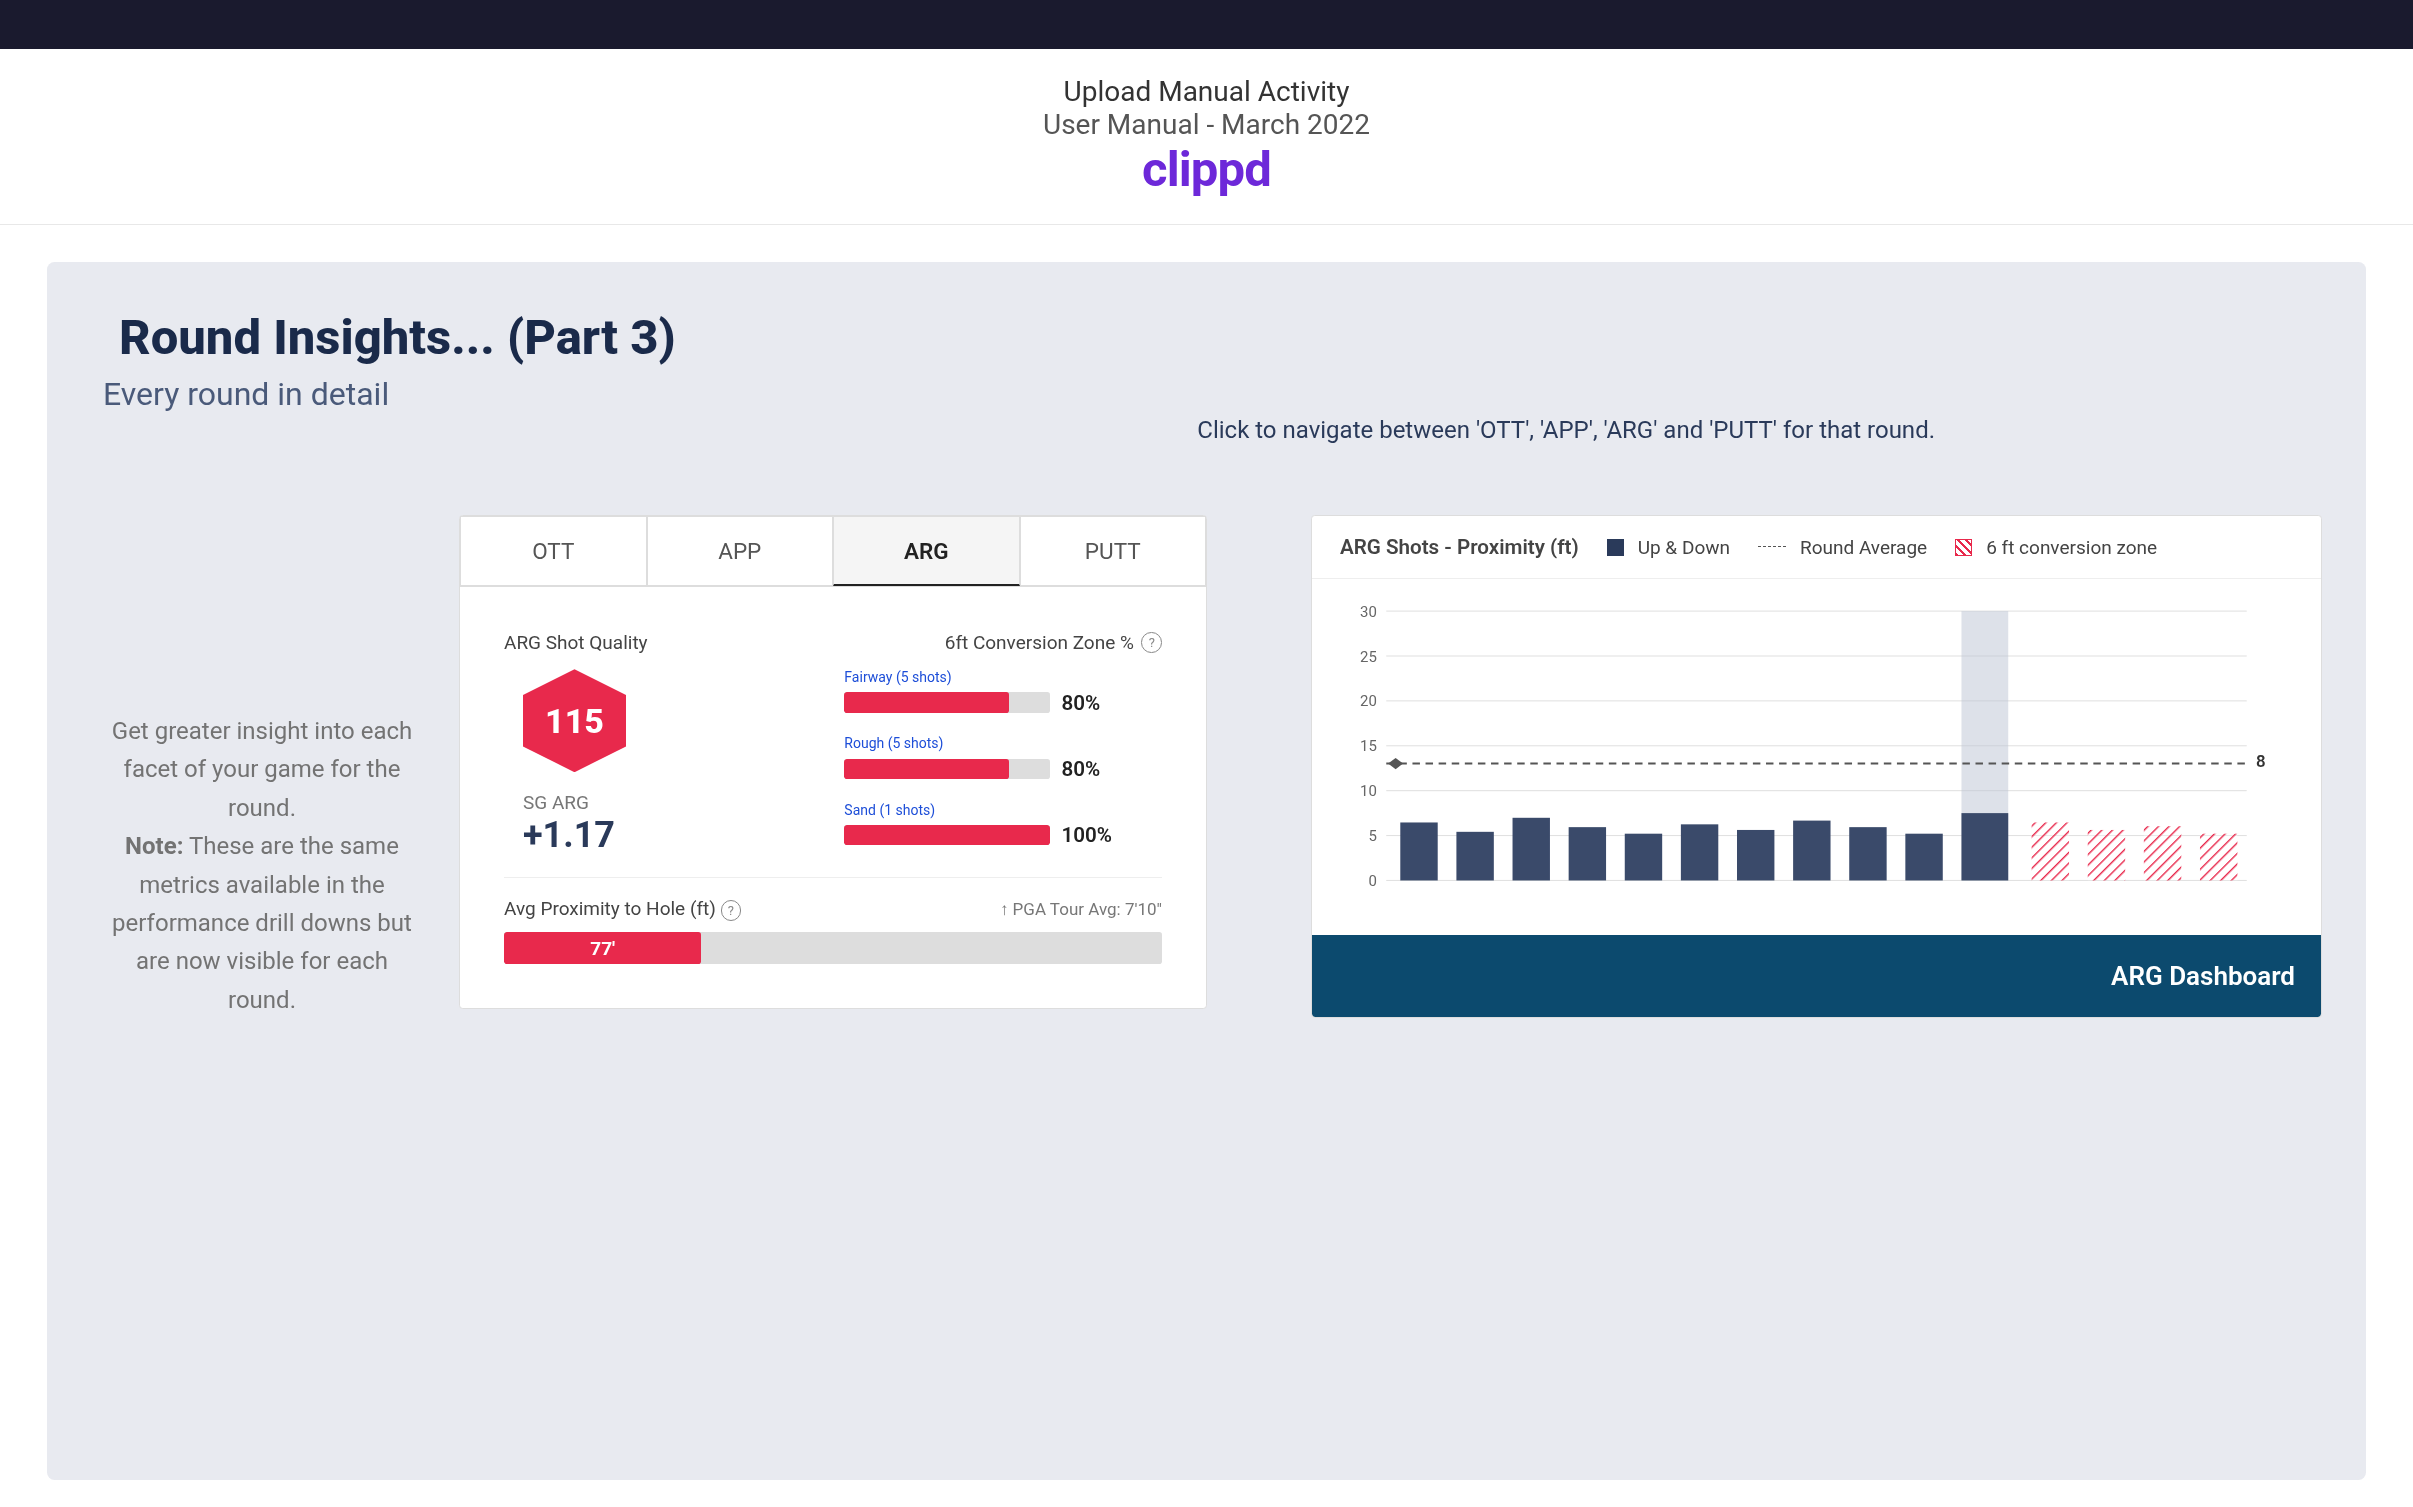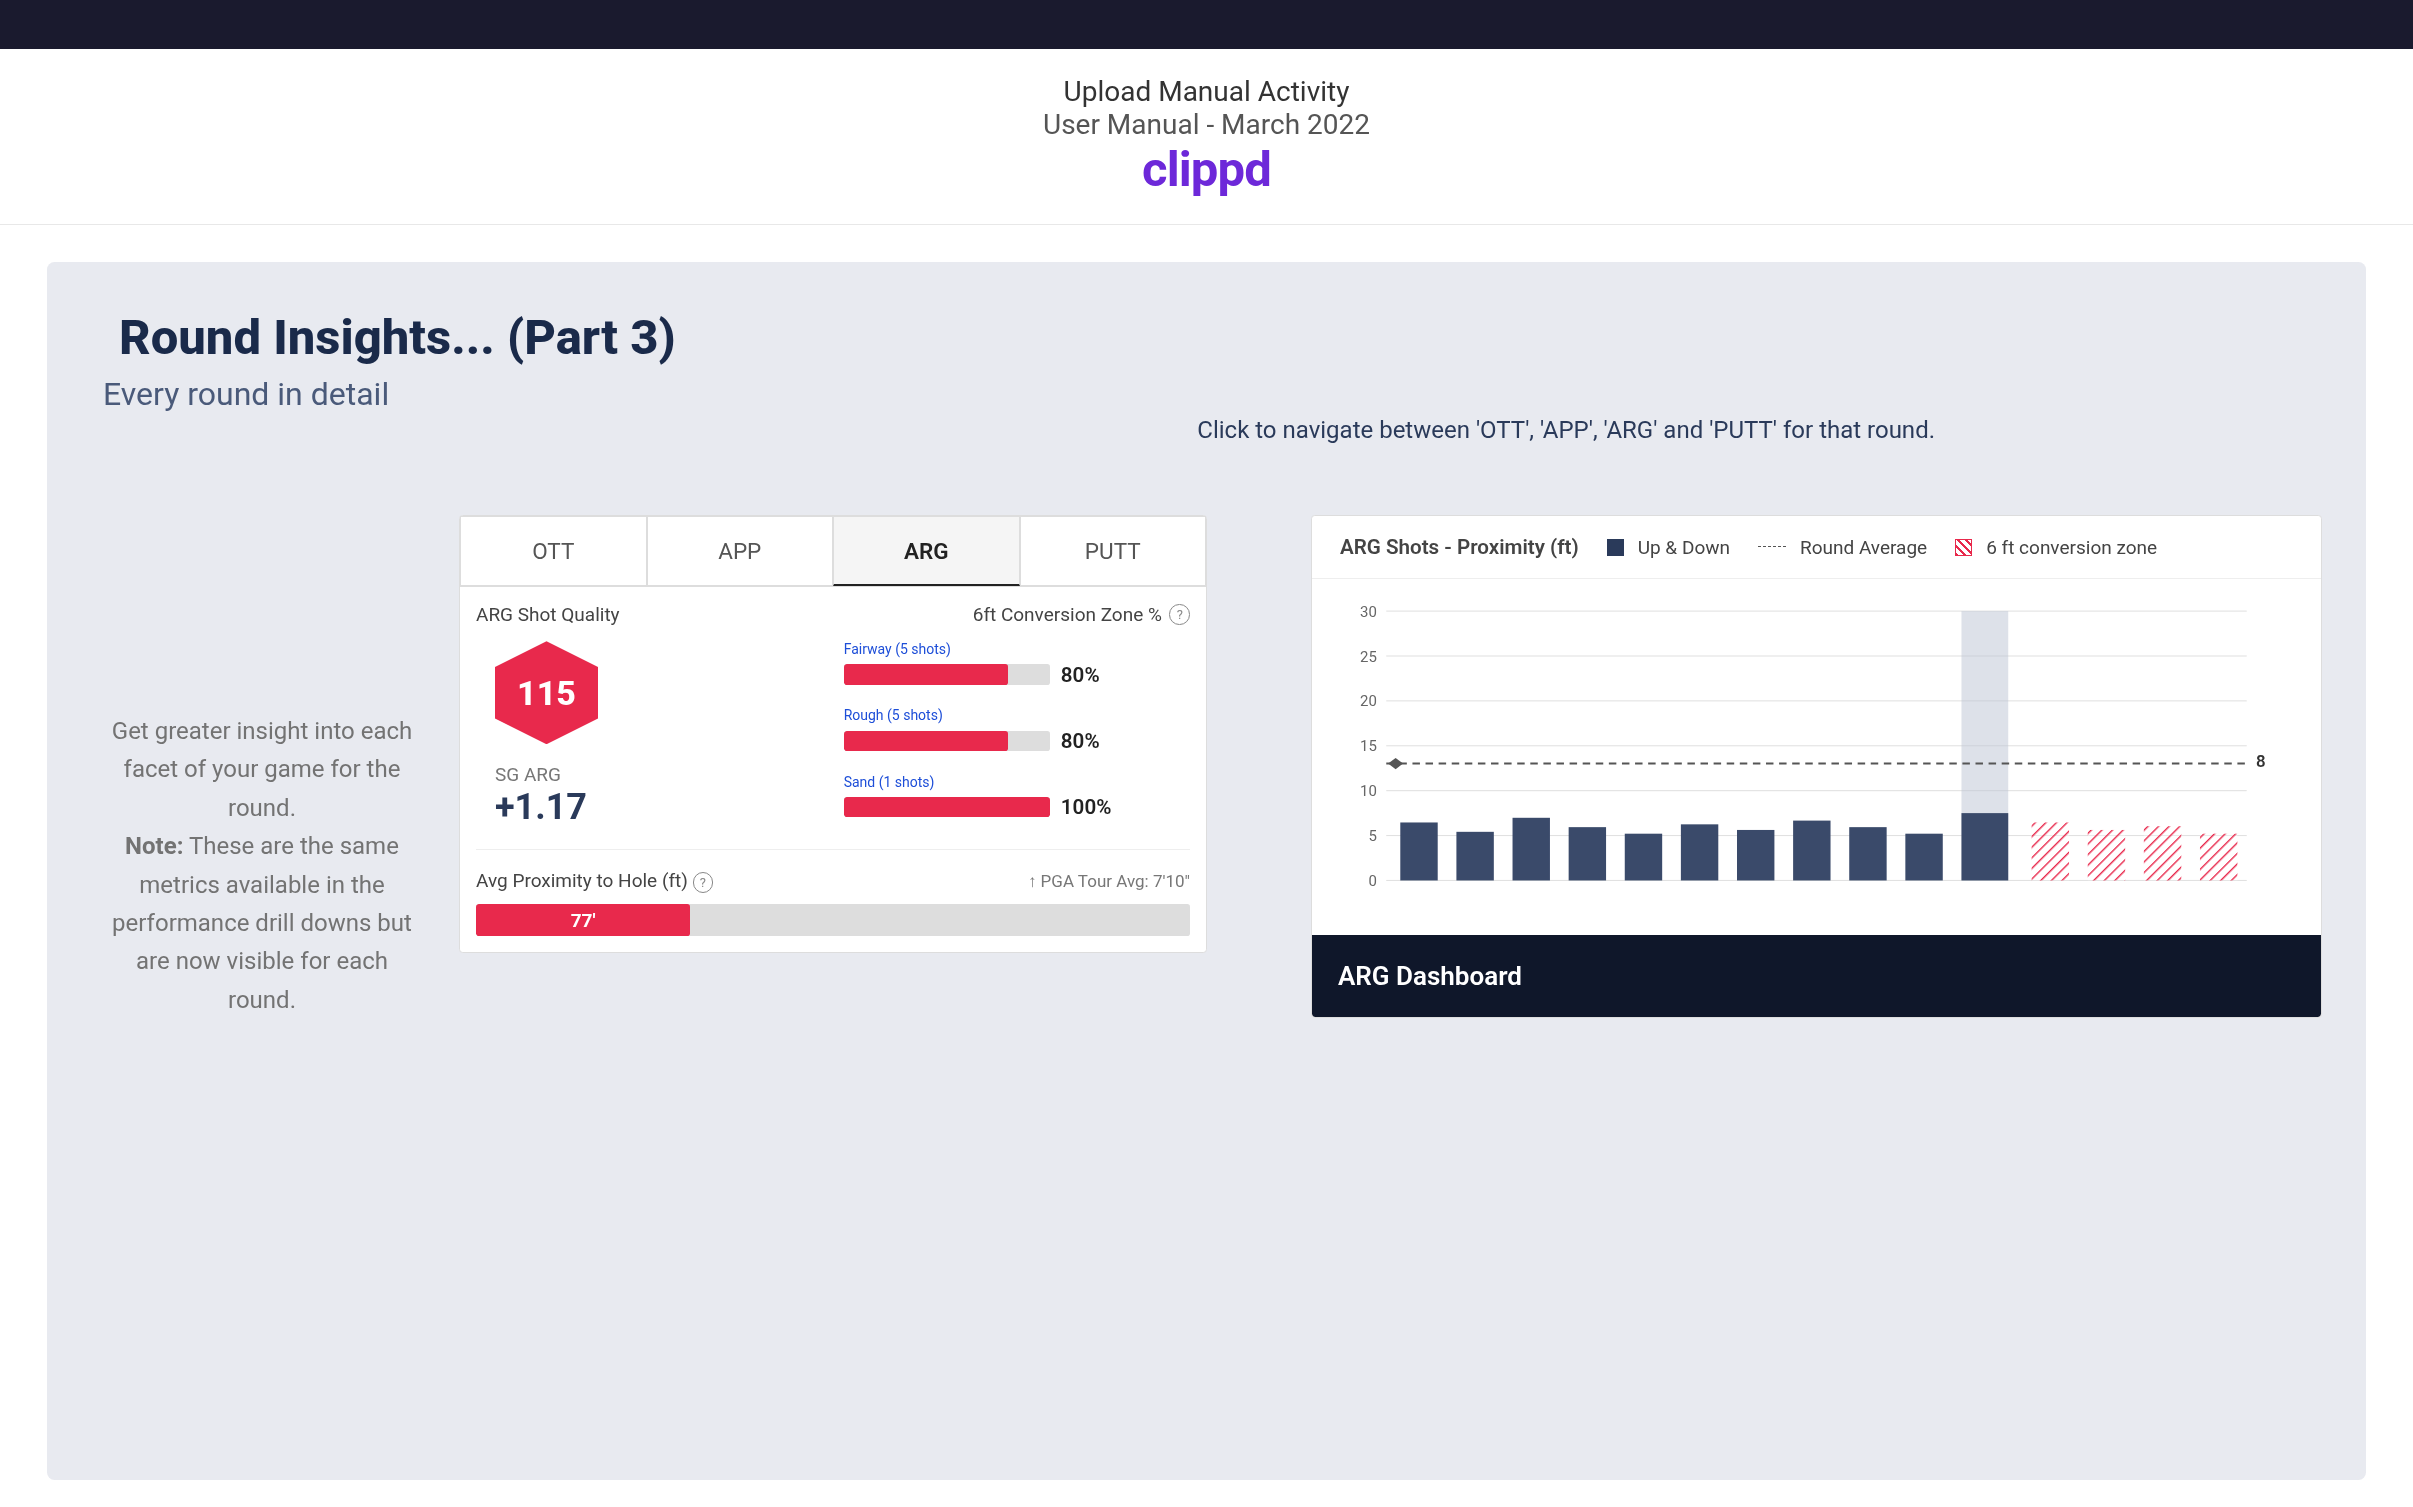--- a/index.html
+++ b/index.html
@@ -135,21 +135,21 @@
 
     .tab.active {
       background: #f5f5f5;
       font-weight: 600;
       color: #222;
       border-bottom: 2.8px solid #222;
     }
 
     
     .card-body {
-      padding: 16px;
+      padding: 44px;
     }
 
     .card-left {
       display: inline-block;
       vertical-align: top;
       width: 356px;
     }
 
     
     .hex-badge {
@@ -336,23 +336,23 @@
 
     
     .chart-area {
       padding: 19px 28px;
       position: relative;
       height: 356px;
     }
 
     
     .dashboard-btn {
-      background: #0f172a;
+      background: #0c4a6e;
       color: #fff;
-      text-align: left;
+      text-align: right;
       padding: 26px;
       font-size: 26px;
       font-weight: 600;
       cursor: pointer;
       border-radius: 0 0 3.7px 3.7px;
     }
 
     
     .footer {
       padding: 28px 56px;

